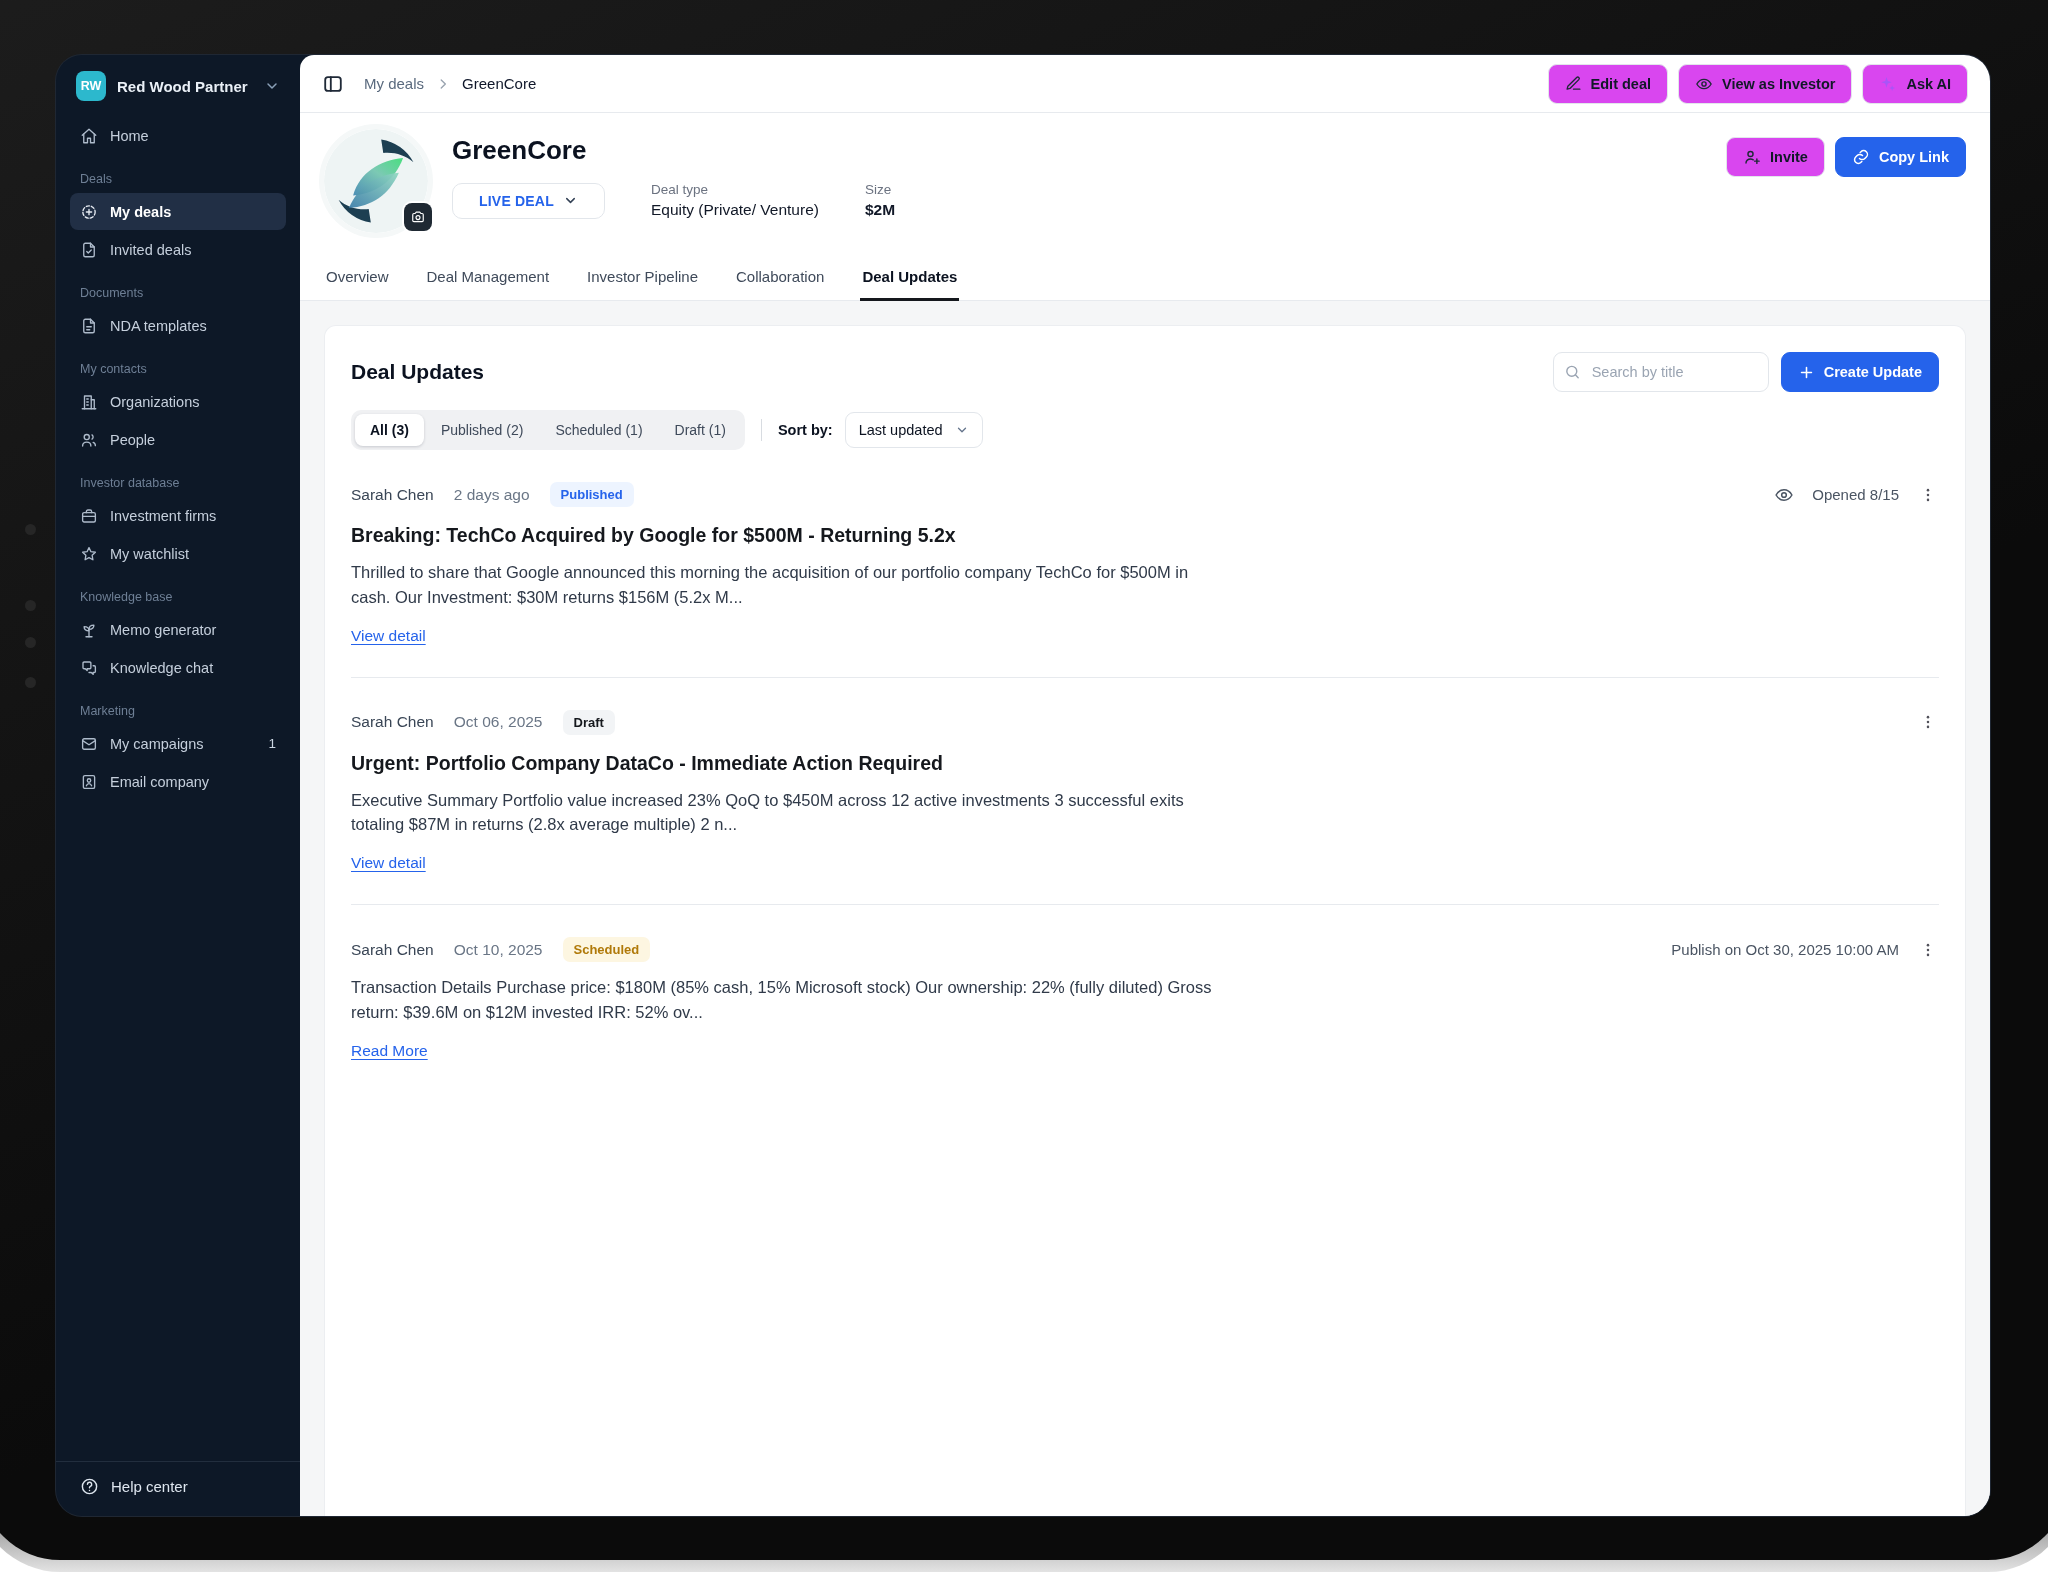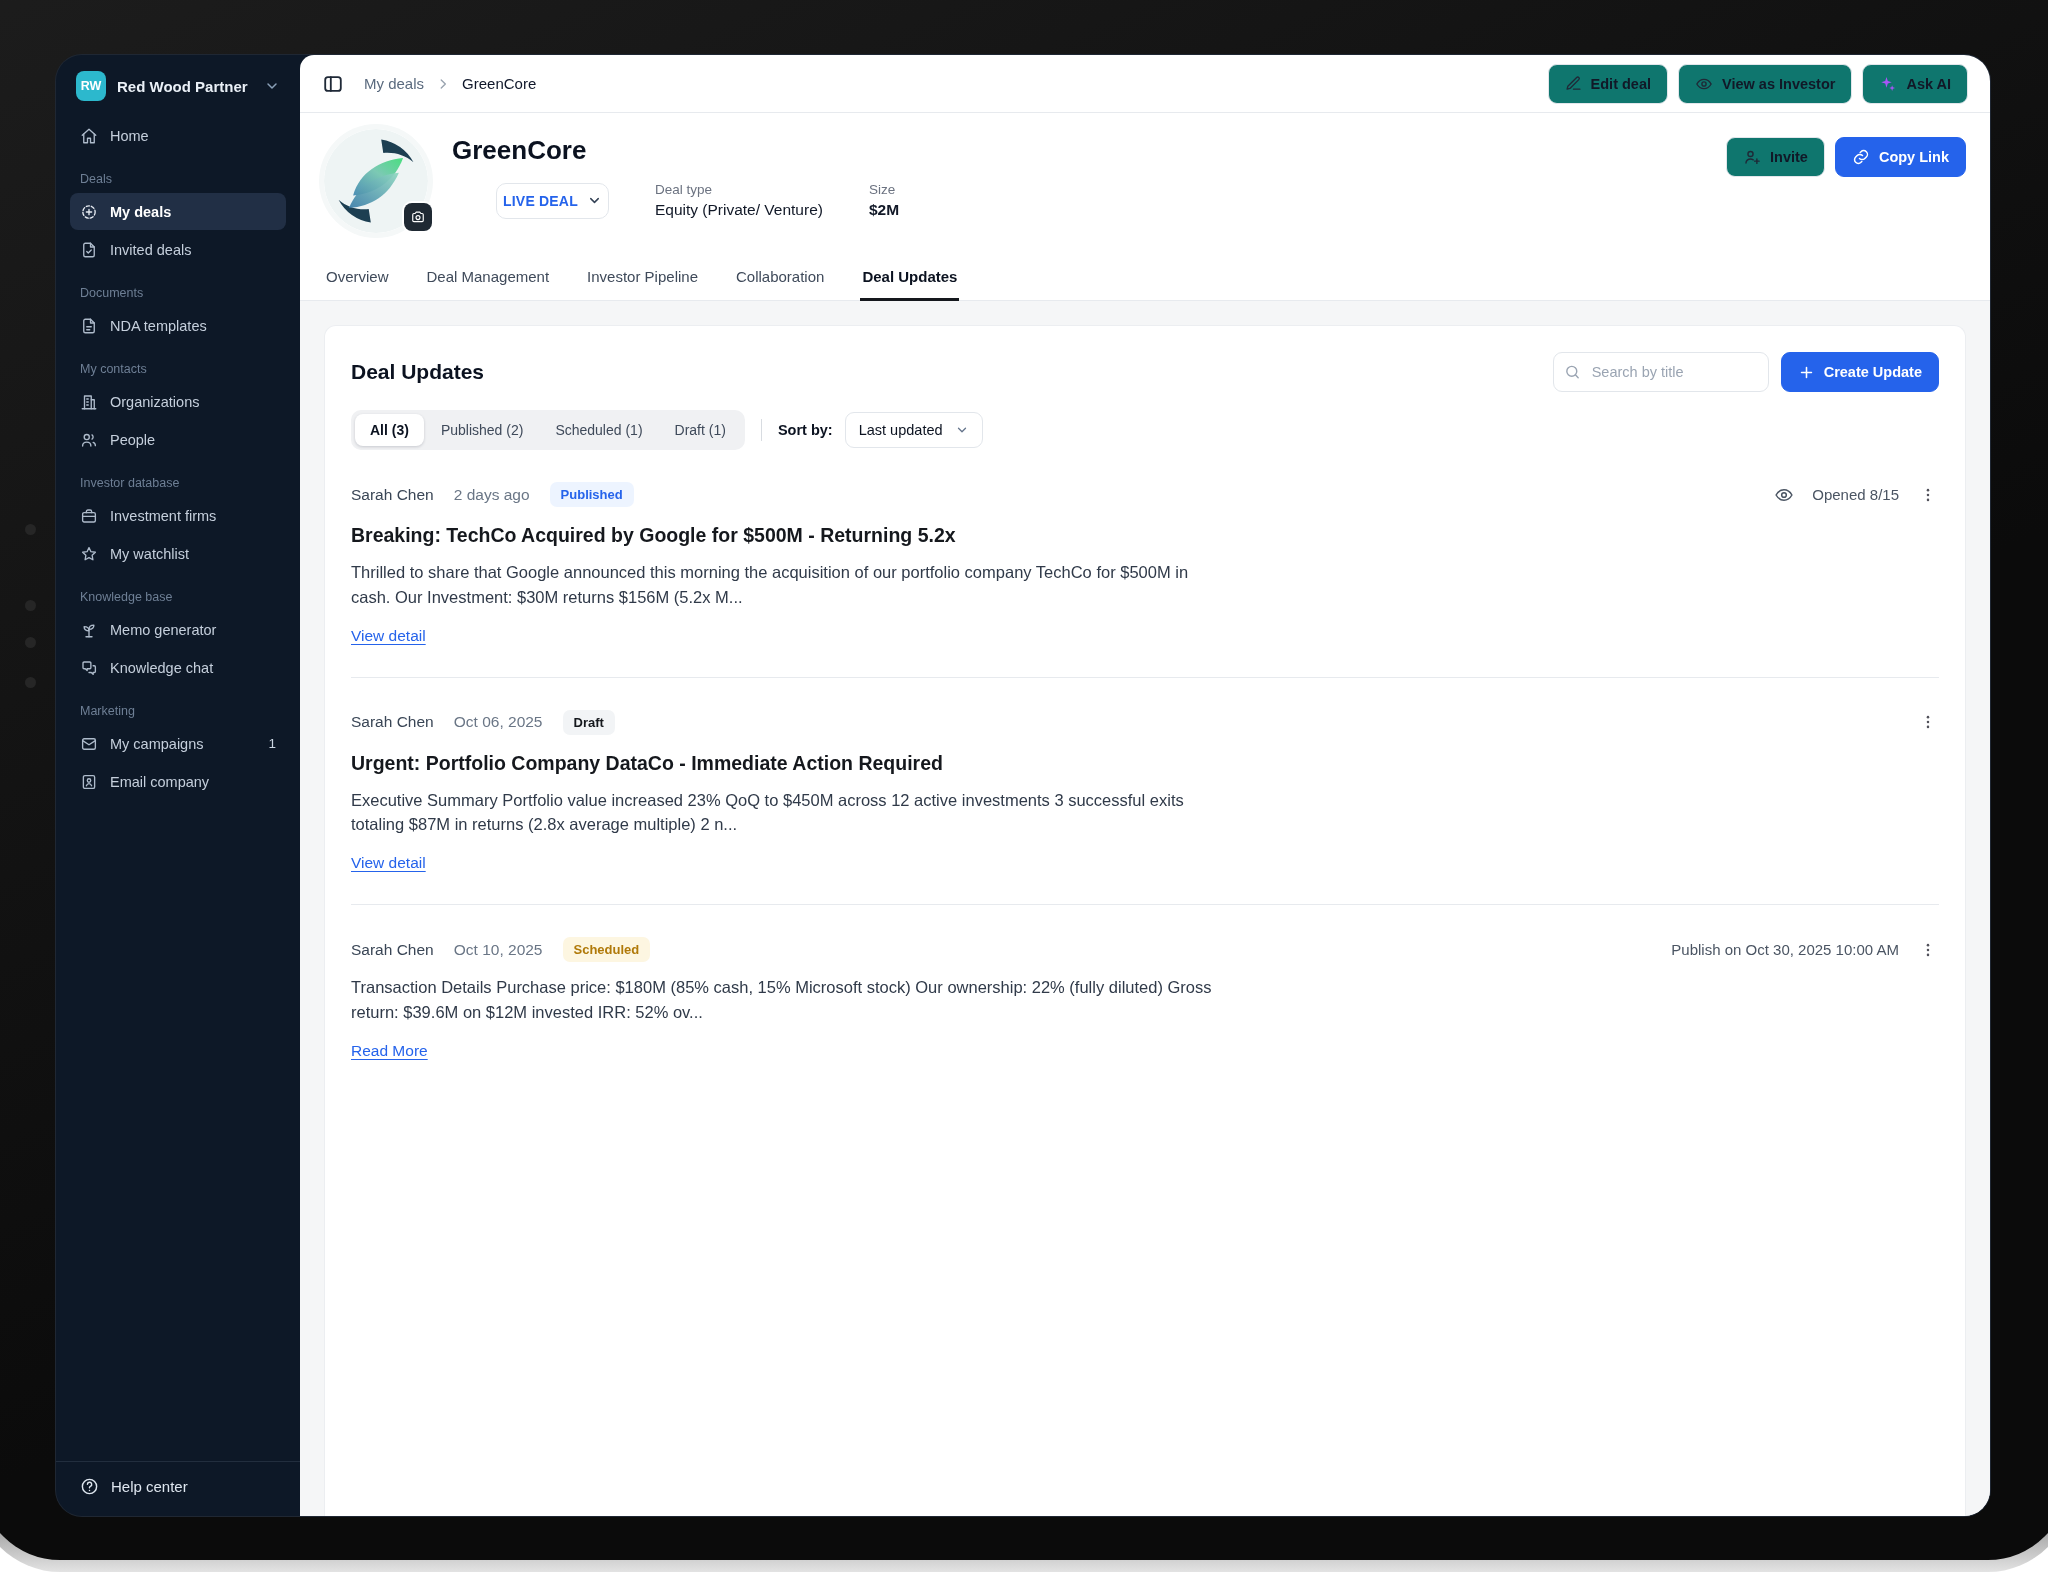--- a/index.html
+++ b/index.html
@@ -57,38 +57,38 @@
   .main { flex:1; min-width:0; background:#fff; border-top-left-radius:14px; display:flex; flex-direction:column; overflow:hidden; }
 
   .mainhead { height:58px; flex:0 0 auto; display:flex; align-items:center; padding:0 22px; border-bottom:1px solid #E7EAEE; }
   .toggle { color:#1f2937; cursor:pointer; }
   .crumbs { display:flex; align-items:center; gap:12px; margin-left:20px; }
   .crumb-a { font-size:15px; color:#5A6A7E; cursor:pointer; }
   .crumb-sep { color:#9aa4b0; display:inline-flex; }
   .crumb-b { font-size:15px; color:#0f172a; font-weight:500; }
   .head-actions { margin-left:auto; display:flex; gap:10px; }
   .btn { height:40px; display:inline-flex; align-items:center; gap:9px; padding:0 16px; border:1px solid #E2E6EB;
-         border-radius:9px; background:#0f766e; font-size:14.5px; font-weight:600; color:#111827; cursor:pointer;
+         border-radius:9px; background:#d946ef; font-size:14.5px; font-weight:600; color:#111827; cursor:pointer;
          font-family:inherit; }
   .btn .icon { color:#1f2937; }
   .btn .sparkle { color:#a855f7; }
   .btn-blue { background:#2563EB; border-color:#2563EB; color:#fff; }
   .btn-blue .icon { color:#fff; }
 
   
   .dealhead { display:flex; align-items:flex-start; padding:16px 24px 20px; flex:0 0 auto; }
   .logowrap { position:relative; width:104px; height:104px; margin-right:24px; flex:0 0 auto; }
   .logowrap svg.logo { width:104px; height:104px; border-radius:50%; box-shadow:0 0 0 5px #f5f8f8; }
   .cam { position:absolute; right:-4px; bottom:2px; width:28px; height:28px; border-radius:8px; background:#1F2933;
          display:flex; align-items:center; justify-content:center; color:#fff; cursor:pointer; box-shadow:0 0 0 2px #fff; }
   .dealinfo { flex:1; min-width:0; padding-top:6px; }
   .dealname { font-size:26px; font-weight:700; color:#0B1220; margin-bottom:16px; }
   .dealmeta { display:flex; align-items:center; gap:46px; }
   .livepill { display:inline-flex; align-items:center; gap:9px; border:1px solid #E2E6EB; border-radius:10px;
-              padding:9px 6px; cursor:pointer; background:#fff;margin-left:44px; }
+              padding:9px 26px; cursor:pointer; background:#fff; }
   .livepill .lbl { font-size:14px; font-weight:700; color:#2563EB; letter-spacing:.2px; }
   .metablock .mlabel { font-size:13.5px; color:#6B7280; margin-bottom:4px; }
   .metablock .mvalue { font-size:15.5px; color:#111827; font-weight:500; }
   .deal-actions { margin-left:auto; display:flex; gap:10px; padding-top:8px; }
 
   
   .tabs { display:flex; gap:34px; padding:0 24px; border-bottom:1px solid #E7EAEE; flex:0 0 auto; }
   .tab { padding:15px 2px 13px; font-size:15px; color:#3F4A5A; border-bottom:3px solid transparent;
          margin-bottom:-1px; cursor:pointer; }
   .tab.active { color:#0B1220; font-weight:700; border-color:#15181D; }

